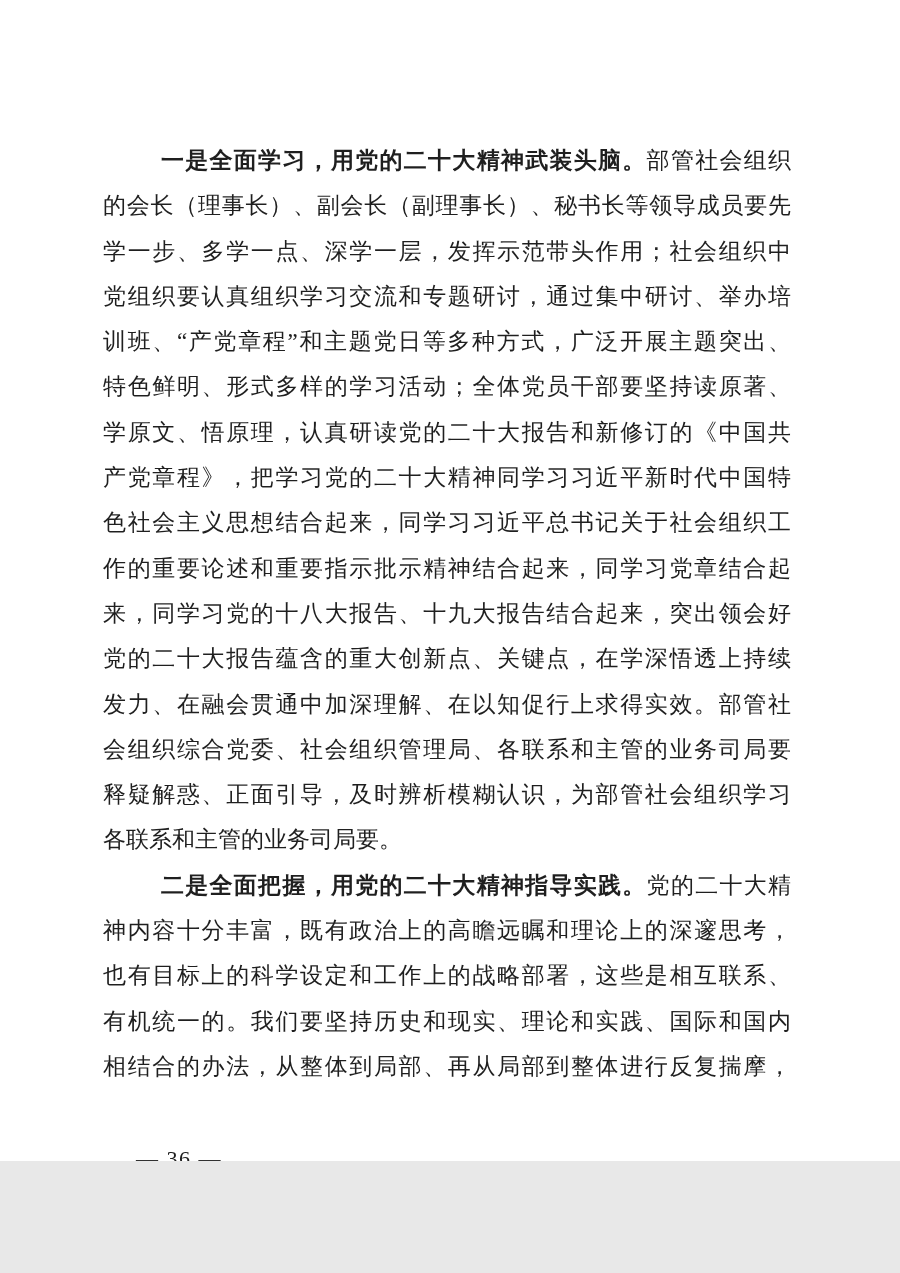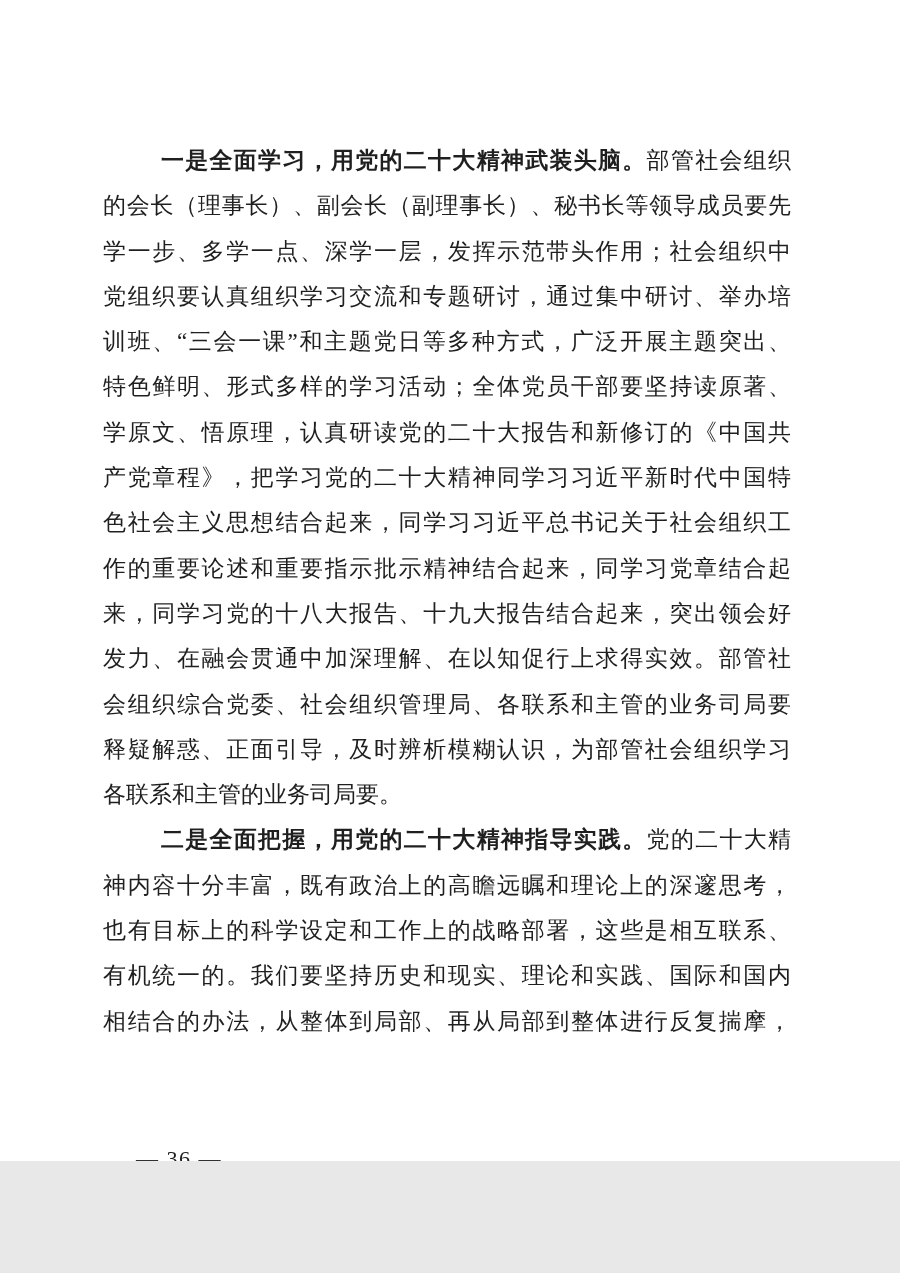--- a/index.html
+++ b/index.html
@@ -53,27 +53,28 @@
 </head>
 <body>
 
 <div class="page" style="--text-color: #1f1f1f; --page-bg: #ffffff;">
   <div class="text-block">
       <div>
         <div class="line indent"><span class="lead">一是全面学习，用党的二十大精神武装头脑。</span>部管社会组织</div>
         <div class="line">的会长（理事长）、副会长（副理事长）、秘书长等领导成员要先</div>
         <div class="line">学一步、多学一点、深学一层，发挥示范带头作用；社会组织中</div>
         <div class="line">党组织要认真组织学习交流和专题研讨，通过集中研讨、举办培</div>
-        <div class="line">训班、“三会一课”和主题党日等多种方式，广泛开展主题突出、</div>
+        <div class="line">训班、“产党章程”和主题党日等多种方式，广泛开展主题突出、</div>
         <div class="line">特色鲜明、形式多样的学习活动；全体党员干部要坚持读原著、</div>
         <div class="line">学原文、悟原理，认真研读党的二十大报告和新修订的《中国共</div>
         <div class="line">产党章程》，把学习党的二十大精神同学习习近平新时代中国特</div>
         <div class="line">色社会主义思想结合起来，同学习习近平总书记关于社会组织工</div>
         <div class="line">作的重要论述和重要指示批示精神结合起来，同学习党章结合起</div>
         <div class="line">来，同学习党的十八大报告、十九大报告结合起来，突出领会好</div>
+        <div class="line">党的二十大报告蕴含的重大创新点、关键点，在学深悟透上持续</div>
         <div class="line">发力、在融会贯通中加深理解、在以知促行上求得实效。部管社</div>
         <div class="line">会组织综合党委、社会组织管理局、各联系和主管的业务司局要</div>
         <div class="line">释疑解惑、正面引导，及时辨析模糊认识，为部管社会组织学习</div>
         <div class="line short">各联系和主管的业务司局要。</div>
       </div>
       <div>
         <div class="line indent"><span class="lead">二是全面把握，用党的二十大精神指导实践。</span>党的二十大精</div>
         <div class="line">神内容十分丰富，既有政治上的高瞻远瞩和理论上的深邃思考，</div>
         <div class="line">也有目标上的科学设定和工作上的战略部署，这些是相互联系、</div>
         <div class="line">有机统一的。我们要坚持历史和现实、理论和实践、国际和国内</div>

